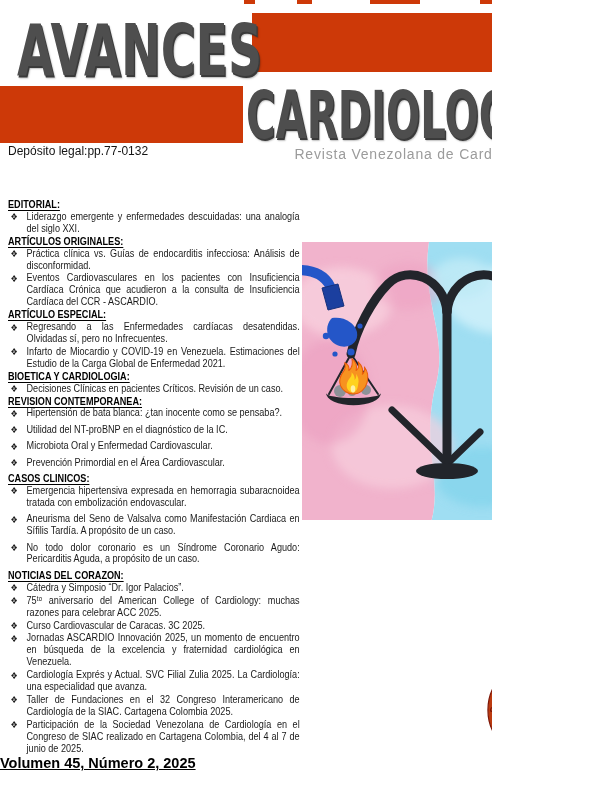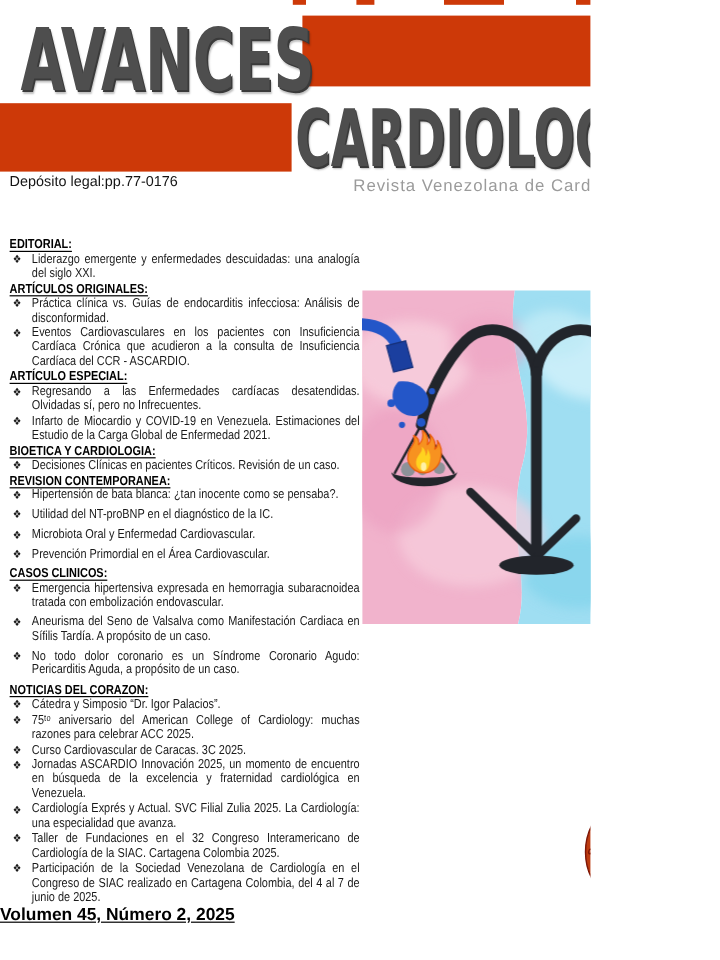--- a/index.html
+++ b/index.html
@@ -41,21 +41,21 @@
   <div class="strip" style="left:370px;width:50px"></div>
   <div class="strip" style="left:480px;width:75px"></div>
   <div class="strip" style="left:590px;width:10px"></div>
 
   <div class="bar bar-top"></div>
   <div class="bar bar-left"></div>
   <div class="display-title title-1">AVANCES</div>
   <div class="display-title title-2">CARDIOLOGICOS</div>
 
   <div class="issn-block">
-    <div>Depósito legal:pp.77-0176</div>
+    <div>Depósito legal:pp.77-0132</div>
   </div>
 
   <div class="journal-subtitle">
     <div>Revista Venezolana de Cardiología</div>
   </div>
 
   <div class="toc">
       <div class="toc-heading">EDITORIAL:</div>
       <div class="toc-item"><span class="bullet">❖</span><span>Liderazgo emergente y enfermedades descuidadas: una analogía del siglo XXI.</span></div>
       <div class="toc-heading">ARTÍCULOS ORIGINALES:</div>

